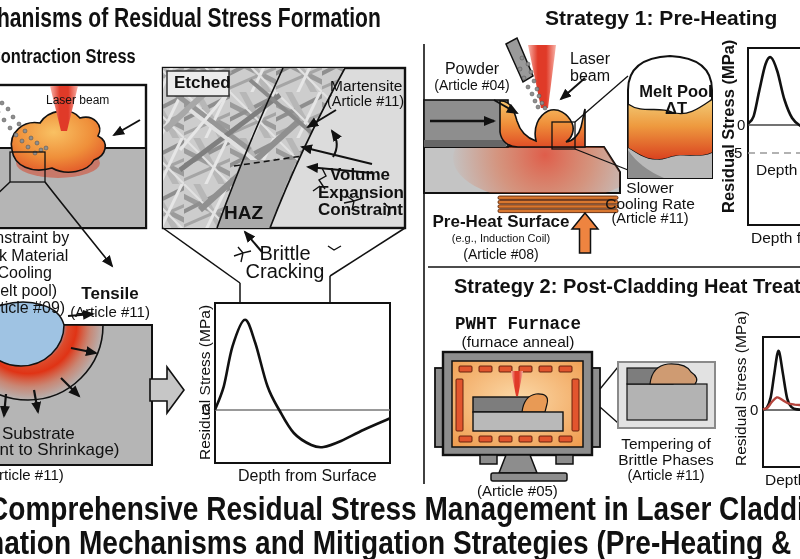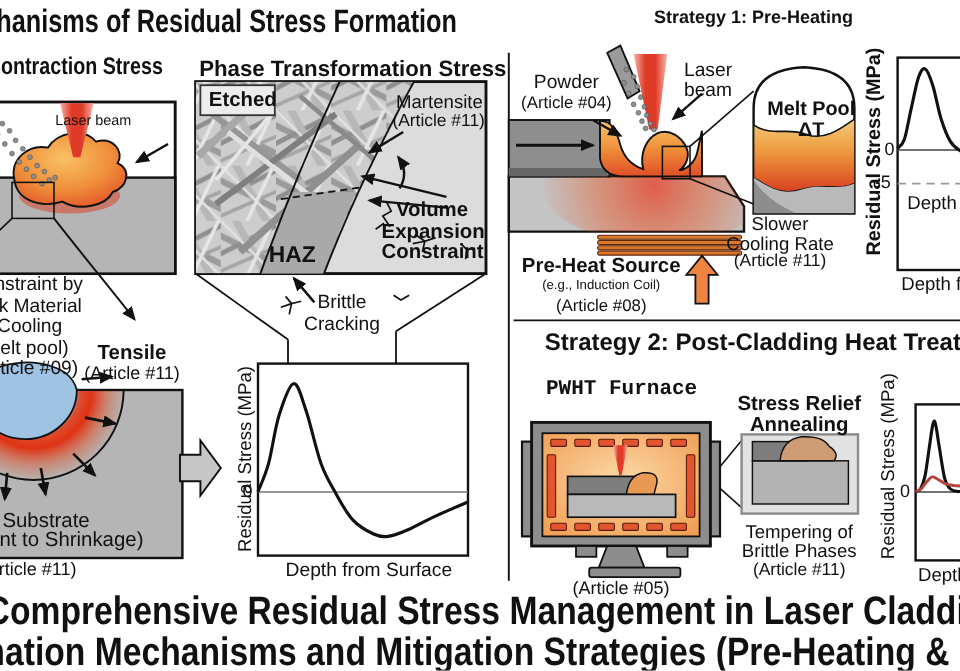--- a/index.html
+++ b/index.html
@@ -304,56 +304,55 @@
 
 <div class="lbl ctr" style="left:60px;top:285px;width:100px;font-size:17px;line-height:18px;text-align:center;">
   <div class="b">Tensile</div>
   <div style="font-size:15px;">(Article #11)</div>
 </div>
 
 <div class="lbl" style="left:2px;top:424px;font-size:17px;">Substrate</div>
 <div class="lbl" style="left:-60px;top:440px;font-size:17px;">(Restraint to Shrinkage)</div>
 <div class="lbl" style="left:-16px;top:466px;font-size:15px;">(Article #11)</div>
 
-<div class="lbl b" style="left:166px;top:46px;font-size:18.5px;">Phase Transformation Stress</div>
 <div class="lbl b" style="left:174px;top:73px;font-size:17px;">Etched</div>
 <div class="lbl" style="left:330px;top:77px;font-size:15.5px;">Martensite</div>
 <div class="lbl" style="left:327px;top:93px;font-size:14.5px;">(Article #11)</div>
 
 <div class="lbl ctr b" style="left:318px;top:166px;width:84px;font-size:17px;line-height:17.5px;">
   <div>Volume</div>
   <div>Expansion</div>
   <div>Constraint</div>
 </div>
 
 <div class="lbl b" style="left:224px;top:202px;font-size:19px;">HAZ</div>
 
-<div class="lbl ctr" style="left:240px;top:244px;width:90px;font-size:16px;line-height:18px;">
+<div class="lbl ctr" style="left:240px;top:244px;width:90px;font-size:20px;line-height:18px;">
   <div>Brittle</div>
   <div>Cracking</div>
 </div>
 
 <div class="lbl rot" style="left:196px;top:460px;font-size:15.5px;">Residual Stress (MPa)</div>
 <div class="lbl" style="left:202px;top:401px;font-size:15px;">0</div>
 <div class="lbl" style="left:238px;top:467px;font-size:16px;">Depth from Surface</div>
 
-<div class="lbl b" style="left:545px;top:6px;font-size:15px;">Strategy 1: Pre-Heating</div>
+<div class="lbl b" style="left:545px;top:6px;font-size:21px;">Strategy 1: Pre-Heating</div>
 
 <div class="lbl ctr" style="left:430px;top:60px;width:84px;font-size:16px;line-height:17px;">
   <div>Powder</div>
   <div style="font-size:14px;">(Article #04)</div>
 </div>
 
 <div class="lbl" style="left:570px;top:50px;font-size:16px;line-height:17px;">
   <div>Laser</div>
   <div>beam</div>
 </div>
 
 <div class="lbl ctr" style="left:428px;top:214px;width:146px;line-height:16px;">
-  <div class="b" style="font-size:17px;">Pre-Heat Source</div>
+  <div class="b" style="font-size:17px;">Pre-Heat Surface</div>
   <div style="font-size:11px;">(e.g., Induction Coil)</div>
   <div style="font-size:14px;">(Article #08)</div>
 </div>
 
 <div class="lbl ctr b" style="left:628px;top:83px;width:96px;font-size:16.5px;line-height:17px;">
   <div>Melt Pool</div>
   <div>ΔT</div>
 </div>
 
 <div class="lbl ctr" style="left:602px;top:180px;width:96px;font-size:15.5px;line-height:15.5px;">
@@ -365,27 +364,24 @@
 <div class="lbl rot b" style="left:719px;top:213px;font-size:16.5px;">Residual Stress (MPa)</div>
 <div class="lbl" style="left:737px;top:116px;font-size:15px;">0</div>
 <div class="lbl" style="left:729px;top:144px;font-size:15px;">-5</div>
 <div class="lbl" style="left:756px;top:161px;font-size:15.5px;">Depth from Surface</div>
 <div class="lbl" style="left:751px;top:229px;font-size:15.5px;">Depth from Surface</div>
 
 <div class="lbl b" style="left:454px;top:275px;font-size:20px;">Strategy 2: Post-Cladding Heat Treatment</div>
 
 <div class="lbl ctr" style="left:440px;top:316px;width:156px;line-height:17px;">
   <div class="b" style="font-size:17.5px;font-family:Liberation Mono, monospace;">PWHT Furnace</div>
+  <div style="font-size:15.5px;">(furnace anneal)</div>
 </div>
 <div class="lbl" style="left:477px;top:482px;font-size:15px;">(Article #05)</div>
 
-<div class="lbl ctr b" style="left:608px;top:328px;width:116px;font-size:17px;line-height:17px;">
-  <div>Stress Relief</div>
-  <div>Annealing</div>
-</div>
 
 <div class="lbl ctr" style="left:608px;top:436px;width:116px;font-size:15.5px;line-height:15.8px;">
   <div>Tempering of</div>
   <div>Brittle Phases</div>
   <div style="font-size:14.5px;">(Article #11)</div>
 </div>
 
 <div class="lbl rot" style="left:732px;top:466px;font-size:15.5px;">Residual Stress (MPa)</div>
 <div class="lbl" style="left:750px;top:401px;font-size:15px;">0</div>
 <div class="lbl" style="left:765px;top:471px;font-size:15.5px;">Depth from Surface</div>

